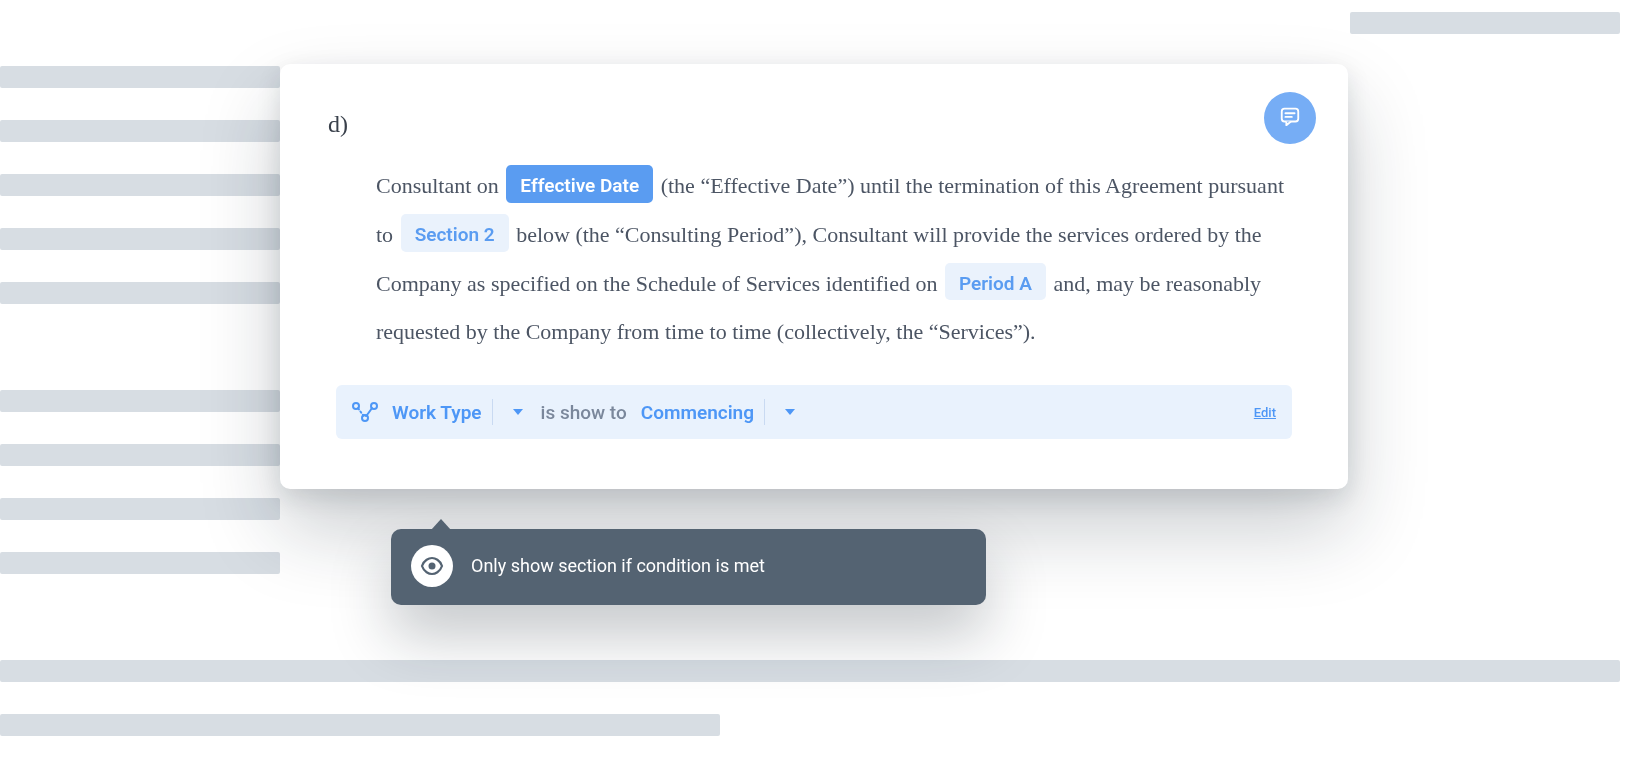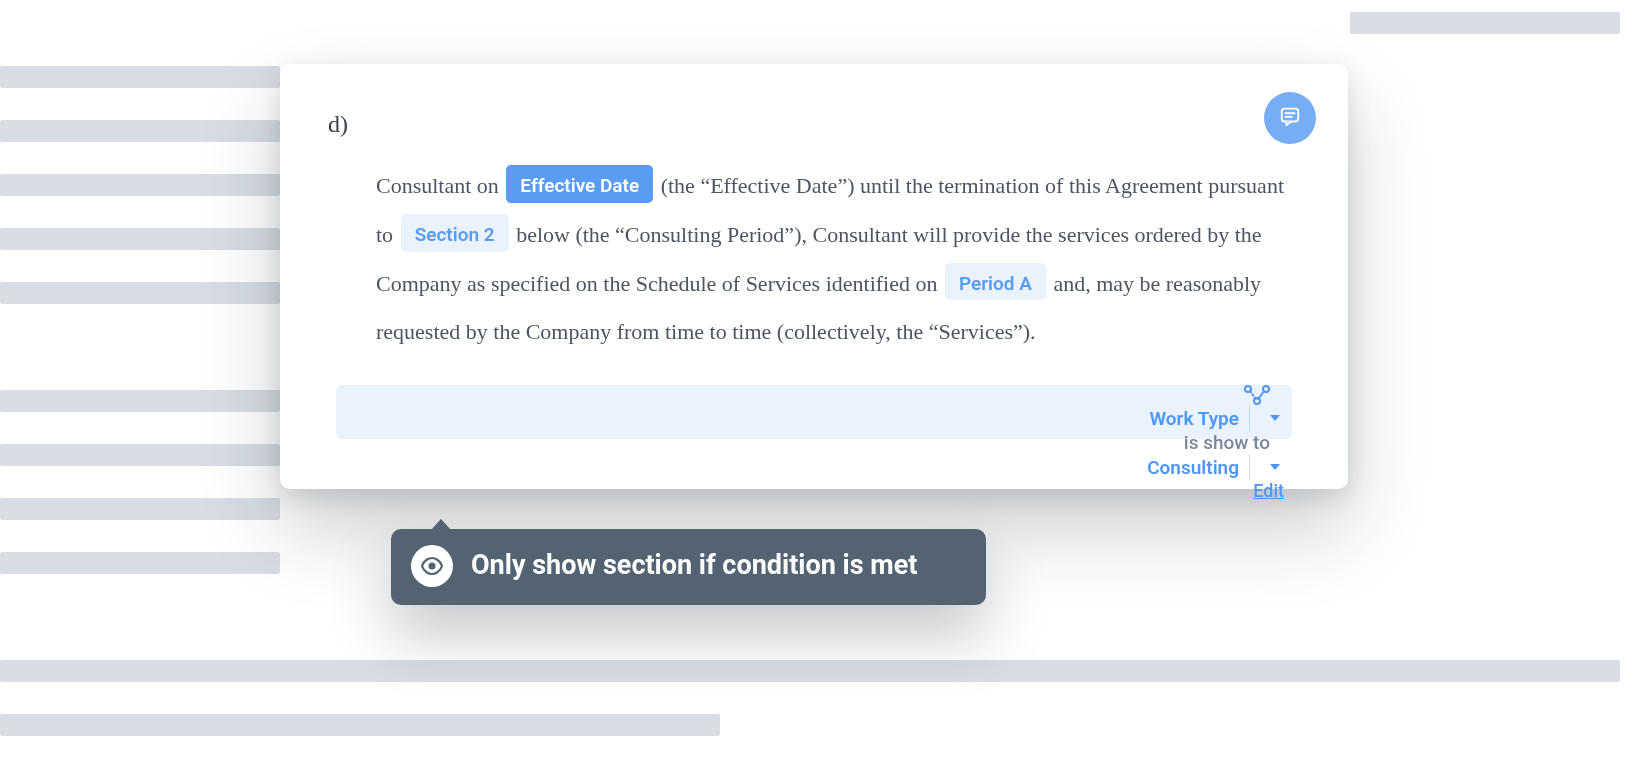--- a/index.html
+++ b/index.html
@@ -88,25 +88,24 @@
   }
 
   
   .cond-bar {
     margin-top: 28px;
     margin-left: 0px;
     height: 54px;
     background: #e9f2fd;
     border-radius: 6px;
     display: flex;
-    align-items: flex-end;
-    padding: 0 8px 0 16px;
+    align-items: center;
+    padding: 0 16px 0 16px;
     font-family: -apple-system, BlinkMacSystemFont, "Segoe UI", Roboto, Arial, sans-serif;
     font-size: 19px;
-    flex-direction: column;
   }
   .logic-icon {
     width: 26px;
     height: 20px;
     margin-right: 14px;
   }
   .cond-seg {
     display: inline-flex;
     align-items: center;
   }
@@ -131,21 +130,21 @@
     width: 1px;
     height: 26px;
     background: #c9daf2;
     margin: 0 10px;
   }
   .spacer { flex: 1; }
   .edit-link {
     color: #4e97f6;
     font-weight: 500;
     text-decoration: underline;
-    font-size: 18px;
+    font-size: 13px;
   }
 
   
   .comment-btn {
     position: absolute;
     top: 28px;
     right: 32px;
     width: 52px;
     height: 52px;
     border-radius: 50%;
@@ -184,22 +183,22 @@
     height: 42px;
     border-radius: 50%;
     background: #fff;
     display: flex;
     align-items: center;
     justify-content: center;
     flex: none;
   }
   .tooltip .tt-title {
     color: #fff;
-    font-size: 27px;
-    font-weight: 700;
+    font-size: 18px;
+    font-weight: 400;
     font-family: -apple-system, BlinkMacSystemFont, "Segoe UI", Roboto, Arial, sans-serif;
     line-height: 1.3;
   }
   .tooltip .tt-sub {
     color: #aeb8c4;
     font-size: 17px;
     font-family: -apple-system, BlinkMacSystemFont, "Segoe UI", Roboto, Arial, sans-serif;
     margin-top: 2px;
   }
 </style>
@@ -258,21 +257,21 @@
         <path d="M20 6 Q16 12 14 14" stroke="#4e97f6" stroke-width="2" fill="none" stroke-linecap="round"></path>
       </svg>
     </span>
     <span class="cond-seg">
       <span class="cond-label-blue">Work Type</span>
       <span class="divider"></span>
       <span class="chev"></span>
     </span>
     <span class="cond-label-muted">is show to</span>
     <span class="cond-seg">
-      <span class="cond-label-blue">Consulting</span>
+      <span class="cond-label-blue">Commencing</span>
       <span class="divider"></span>
       <span class="chev"></span>
     </span>
     <span class="spacer"></span>
     <span class="edit-link">Edit</span>
   </div>
 </div>
 
 <div class="tooltip">
   <div class="eye">

